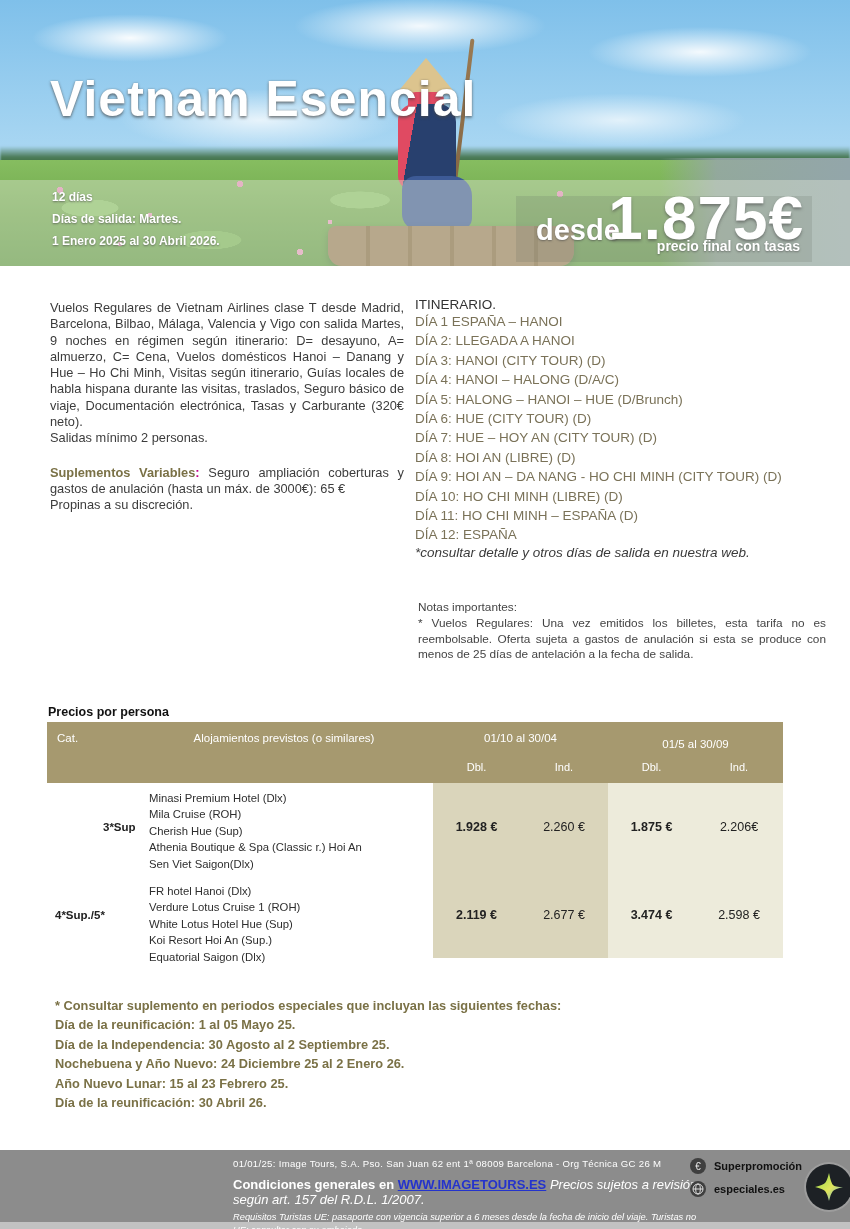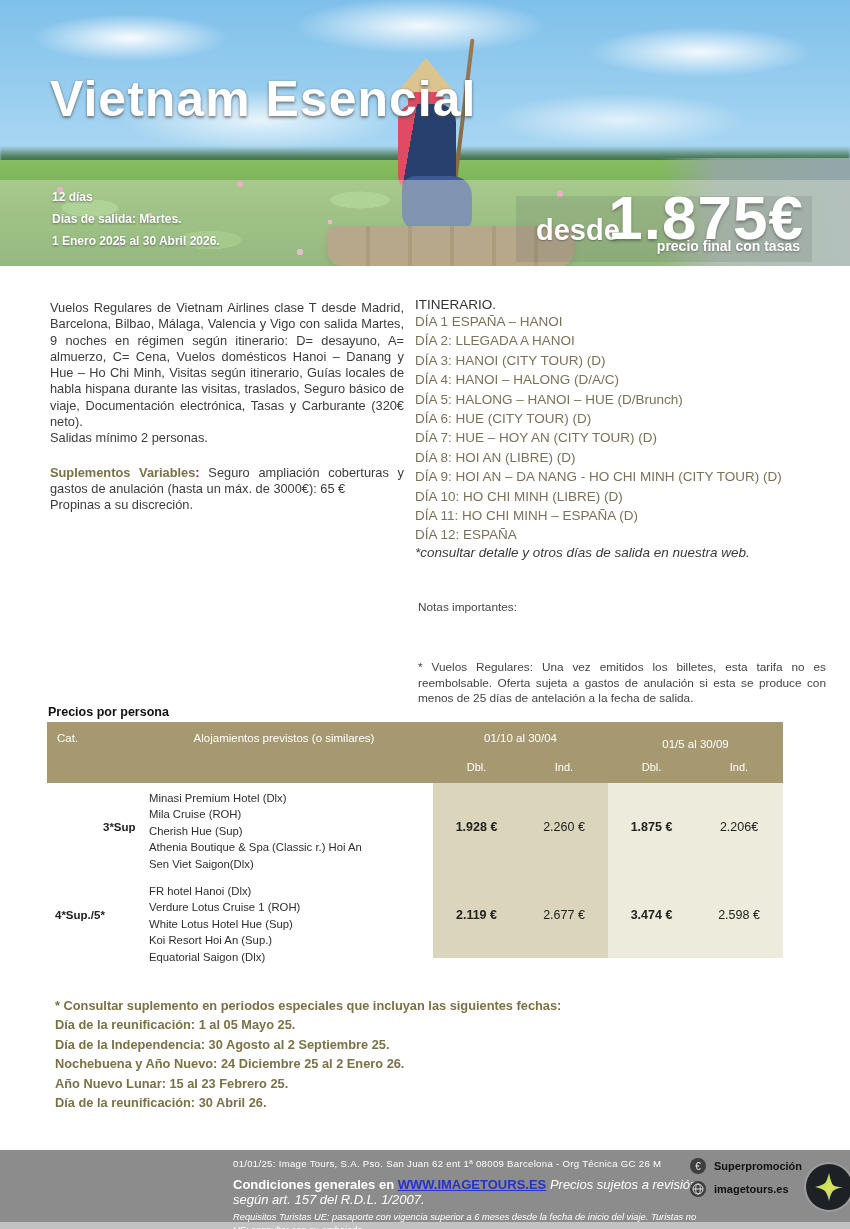--- a/index.html
+++ b/index.html
@@ -93,21 +93,21 @@
   .colon-magenta { color:#c00087; font-weight:bold; }
   .mt18 { margin-top:18px; }
 
   .col-right { position:absolute; left:415px; top:297px; width:416px; }
   .itin-head { color:#333333; font-size:13.5px; font-weight:normal; }
   .itin-list { list-style:none; color:#7a7258; font-size:13.5px; line-height:19.4px; }
   .itin-note { color:#3a3a3a; font-size:13.5px; font-style:italic; margin-top:0; }
 
   .notes { position:absolute; left:418px; top:600px; width:408px; color:#444444;
     font-size:11.8px; line-height:15.8px; }
-  .notes .nbody { text-align:justify;margin-top:44px; }
+  .notes .nbody { text-align:justify; }
 
   
   .table-title { position:absolute; left:48px; top:705px; font-size:12.5px; font-weight:bold; color:#111; }
   .ptable {
     position:absolute; left:47px; top:722px; width:736px;
     display:grid;
     grid-template-columns:88px 298px 87px 88px 87px 88px;
     grid-template-rows:36px 25px 88px 87px;
   }
   .th { background:#a6996f; color:#ffffff; font-size:11.5px; }
@@ -288,21 +288,21 @@
       <span class="fi-label">Superpromoción</span>
     </div>
     <div class="fi-row">
       <span class="fi-circle">
         <svg width="12" height="12" viewBox="0 0 12 12">
             <circle cx="6" cy="6" r="5" fill="none" stroke="#dddddd" stroke-width="1"></circle>
             <ellipse cx="6" cy="6" rx="2.3" ry="5" fill="none" stroke="#dddddd" stroke-width="1"></ellipse>
             <line x1="1" y1="6" x2="11" y2="6" stroke="#dddddd" stroke-width="1"></line>
           </svg>
       </span>
-      <span class="fi-label">imagetours.es</span>
+      <span class="fi-label">especiales.es</span>
     </div>
   </div>
 
   <div class="badge">
     <svg width="30" height="30" viewBox="0 0 30 30">
       <defs>
         <linearGradient id="starg" x1="0" y1="0" x2="1" y2="1">
           <stop offset="0" stop-color="#8fd84a"></stop>
           <stop offset="0.55" stop-color="#e0e45c"></stop>
           <stop offset="1" stop-color="#58aee0"></stop>

